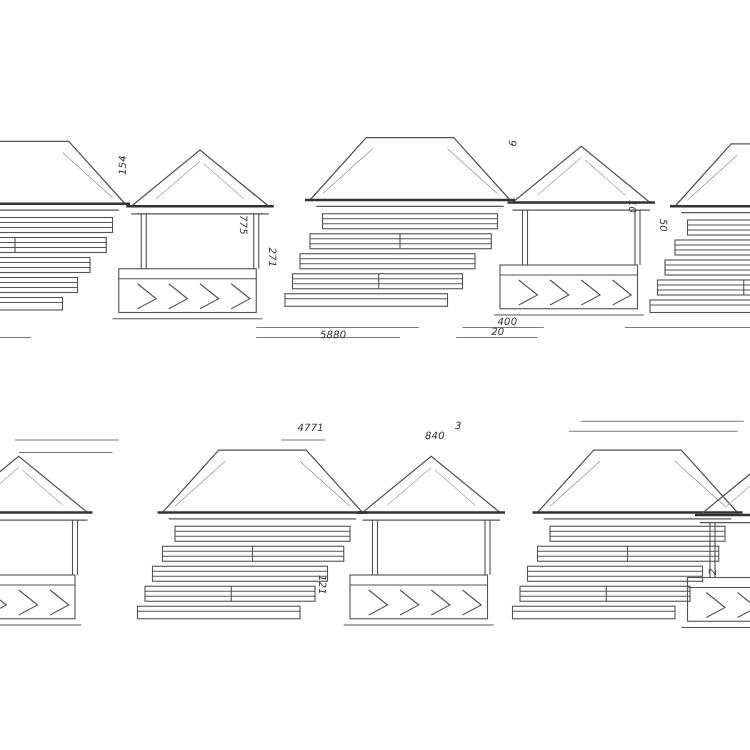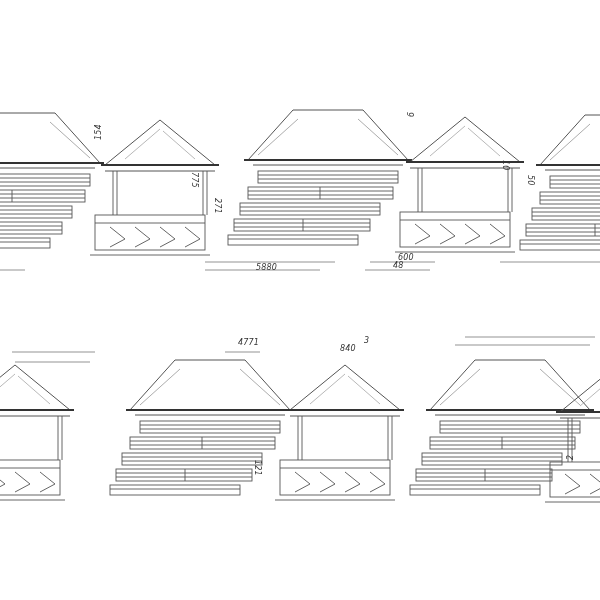--- a/index.html
+++ b/index.html
@@ -106,22 +106,22 @@
     <line x1="12" y1="352" x2="95" y2="352"></line>
     <line x1="15" y1="362" x2="90" y2="362"></line>
     <line x1="465" y1="337" x2="595" y2="337"></line>
     <line x1="455" y1="345" x2="590" y2="345"></line>
     <line x1="0" y1="270" x2="25" y2="270"></line>
     <line x1="500" y1="262" x2="600" y2="262"></line>
   </g>
 </svg>
 
 <span class="dim" style="left:256px;top:263px;">5880</span>
-<span class="dim" style="left:398px;top:253px;">600</span>
-<span class="dim" style="left:393px;top:261px;">48</span>
+<span class="dim" style="left:398px;top:253px;">400</span>
+<span class="dim" style="left:393px;top:261px;">20</span>
 <span class="dim" style="left:228px;top:338px;margin-left:10px;">4771</span>
 <span class="dim" style="left:340px;top:344px;">840</span>
 <span class="dim" style="left:364px;top:336px;">3</span>
 <span class="dim rot" style="left:199px;top:172px;">775</span>
 <span class="dim rot-neg" style="left:94px;top:140px;">154</span>
 <span class="dim rot" style="left:535px;top:175px;">50</span>
 <span class="dim rot" style="left:510px;top:160px;">10</span>
 <span class="dim rot" style="left:222px;top:198px;">271</span>
 <span class="dim rot" style="left:262px;top:460px;">121</span>
 <span class="dim rot-neg" style="left:566px;top:460px;">2</span>

